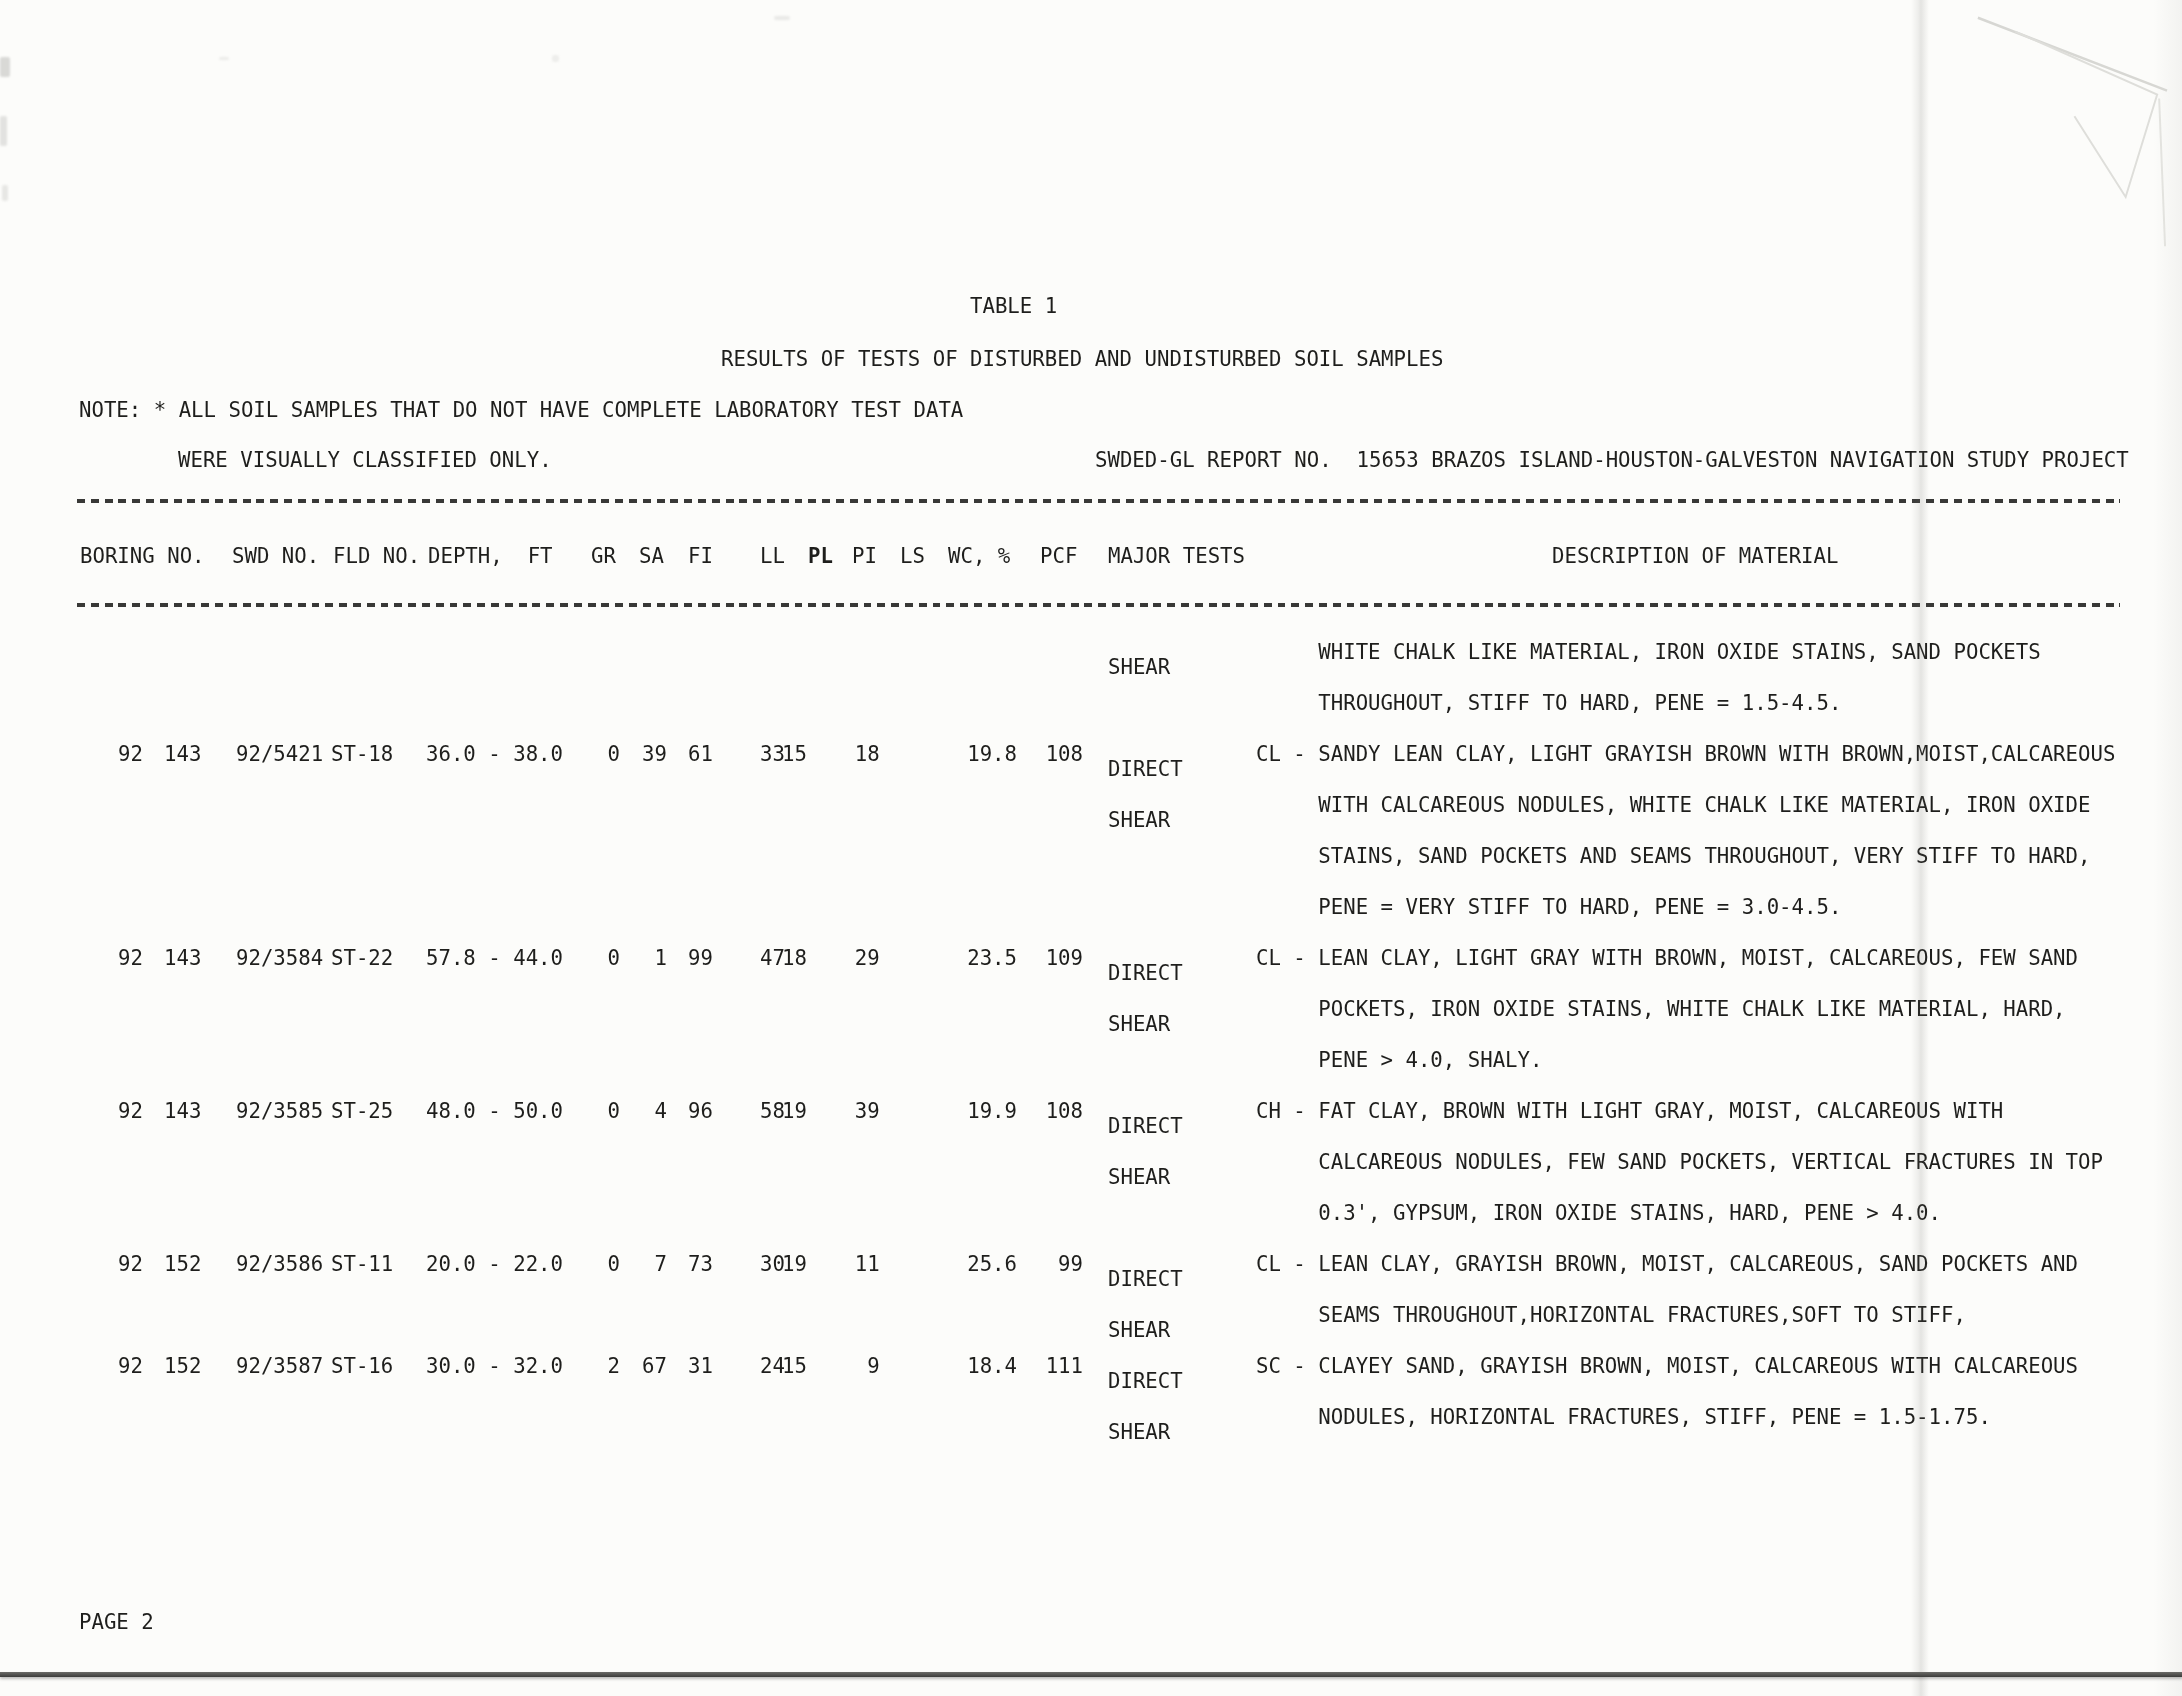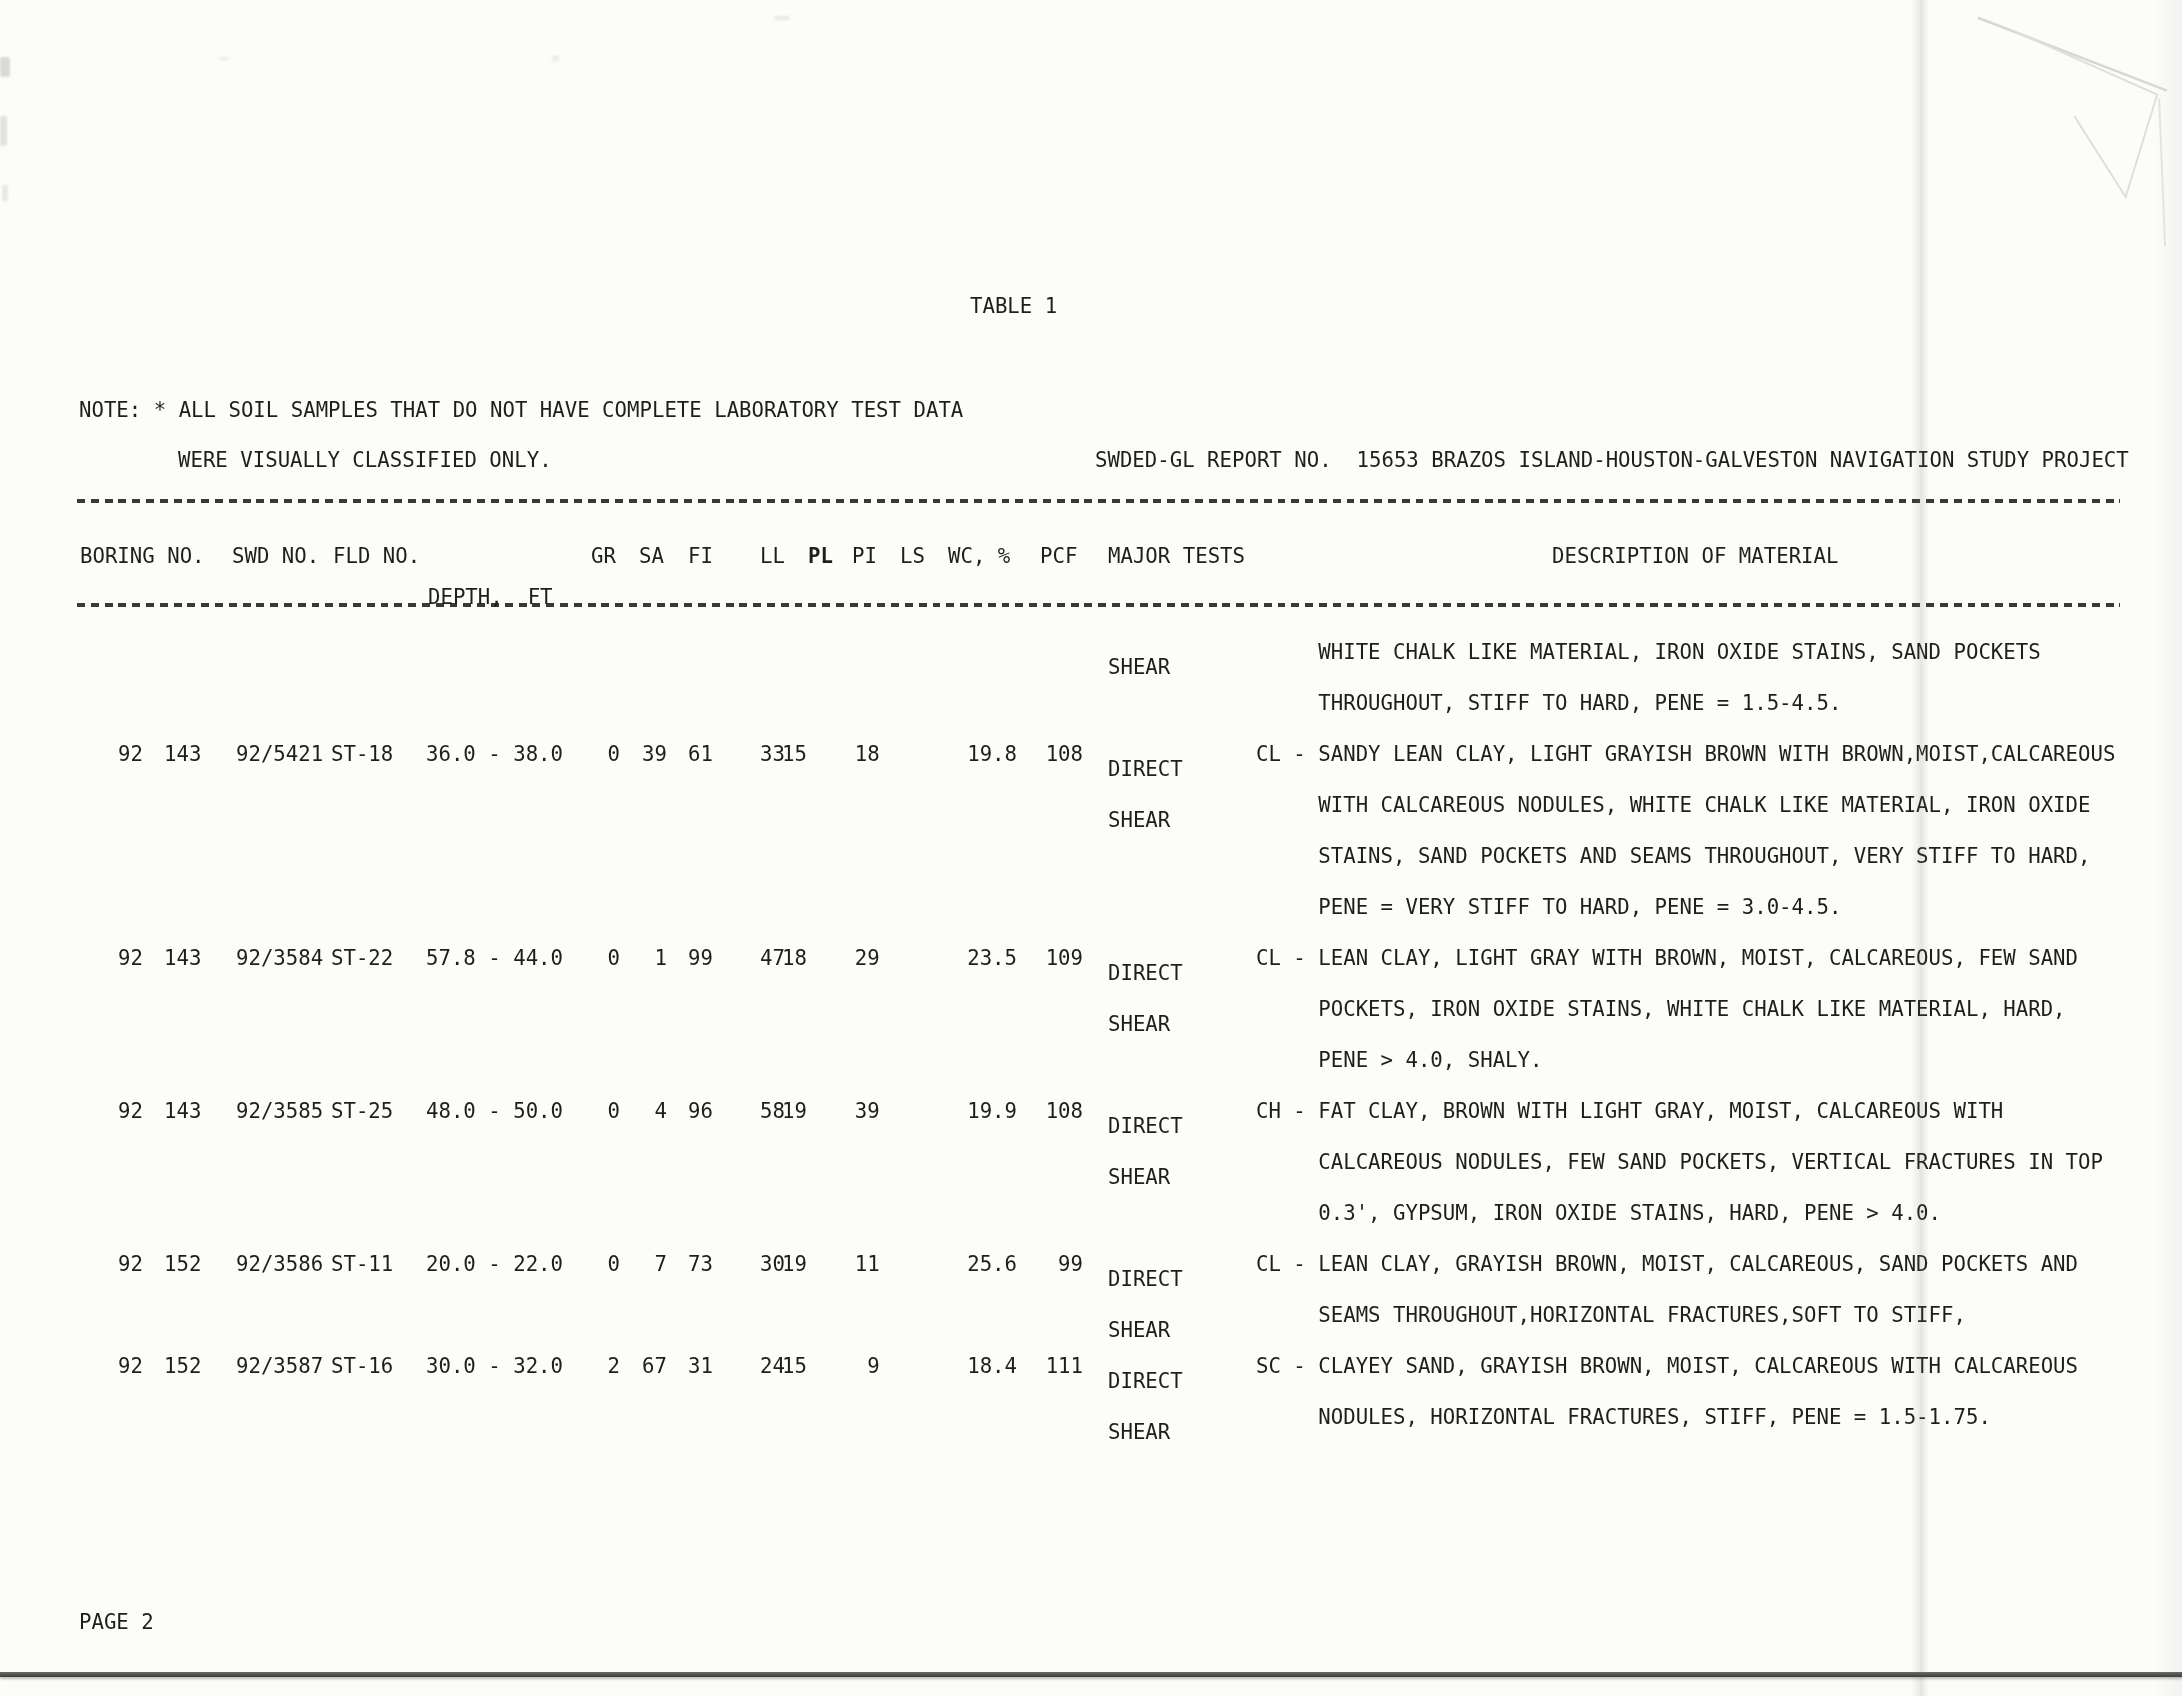--- a/index.html
+++ b/index.html
@@ -39,21 +39,21 @@
   .c-fi{left:688px;}
   .c-ll{left:760px;}
   .c-pl{left:782px;}
   .c-pi{left:852px;width:27.6px;text-align:right;}
   .c-wc{left:952px;width:65px;text-align:right;}
   .c-pcf{left:1032px;width:51px;text-align:right;}
   .c-major{left:1108px;margin-top:15px;}
   .c-desc{left:1256px;}
   
   .hx-boring{left:80px;}  .hx-swd{left:232px;}  .hx-fld{left:333px;}
-  .hx-depth{left:428px;margin-top:41px;}  .hx-gr{left:591px;}   .hx-sa{left:639px;}
+  .hx-depth{left:428px;}  .hx-gr{left:591px;}   .hx-sa{left:639px;}
   .hx-fi{left:688px;}     .hx-ll{left:760px;}   .hx-pl{left:808px;font-weight:bold;}
   .hx-pi{left:852px;}     .hx-ls{left:900px;}   .hx-wc{left:948px;}
   .hx-pcf{left:1040px;}   .hx-major{left:1108px;} .hx-desc{left:1552px;}
   
   .crease{
     position:absolute;top:0;bottom:0;left:1911px;width:17.7px;
     background:linear-gradient(90deg,transparent,rgba(110,110,105,.10) 40%,rgba(110,110,105,.17) 55%,transparent);
     pointer-events:none;
   }
   .right-band{
@@ -68,20 +68,21 @@
   }
   .speck{position:absolute;background:#8a8a86;border-radius:2px;filter:blur(1px);}
   #dogear{position:absolute;top:0;right:0;}
 </style>
 </head>
 <body>
 
 <div id="paper">
 
   <div class="t" style="left:970px;top:294px;">TABLE 1</div>
+  <div class="t" style="left:721px;top:347px;">RESULTS OF TESTS OF DISTURBED AND UNDISTURBED SOIL SAMPLES</div>
   <div class="t" style="left:79px;top:398px;">NOTE: * ALL SOIL SAMPLES THAT DO NOT HAVE COMPLETE LABORATORY TEST DATA</div>
   <div class="t" style="left:178px;top:448px;">WERE VISUALLY CLASSIFIED ONLY.</div>
   <div class="t" style="left:1095px;top:448px;">SWDED-GL REPORT NO.  15653 BRAZOS ISLAND-HOUSTON-GALVESTON NAVIGATION STUDY PROJECT</div>
 
   <div class="dashes" style="top:499px;"></div>
   <div class="dashes" style="top:603px;"></div>
 
   <div style="position:absolute;left:0;right:0;top:544px;height:29.6px;">
     <span class="t hx-boring">BORING NO.</span>
     <span class="t hx-swd">SWD NO.</span>

